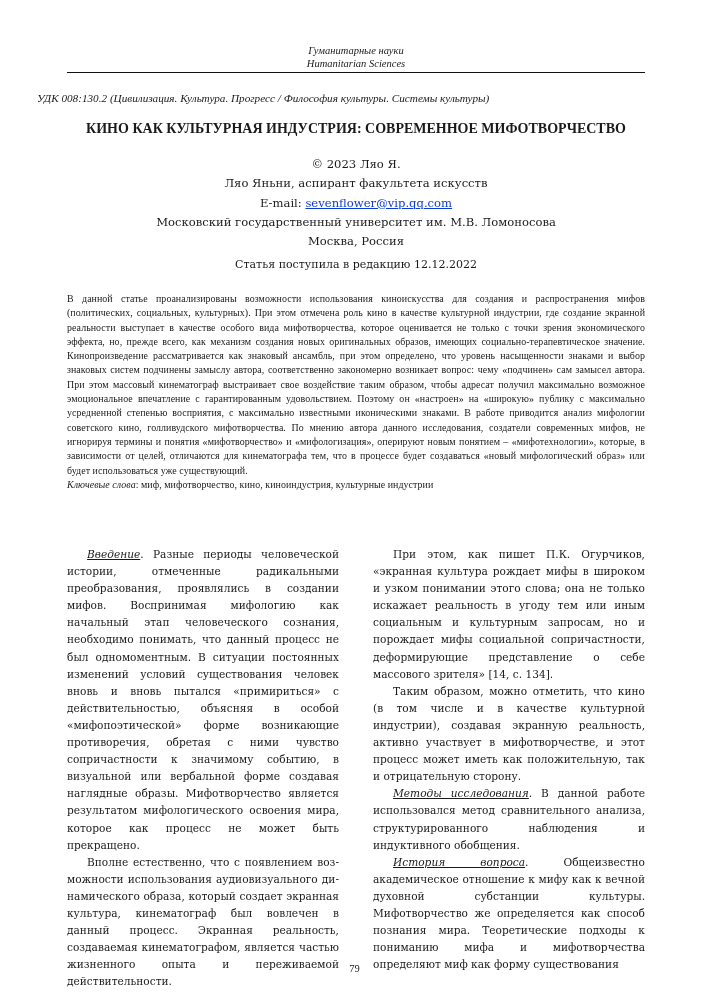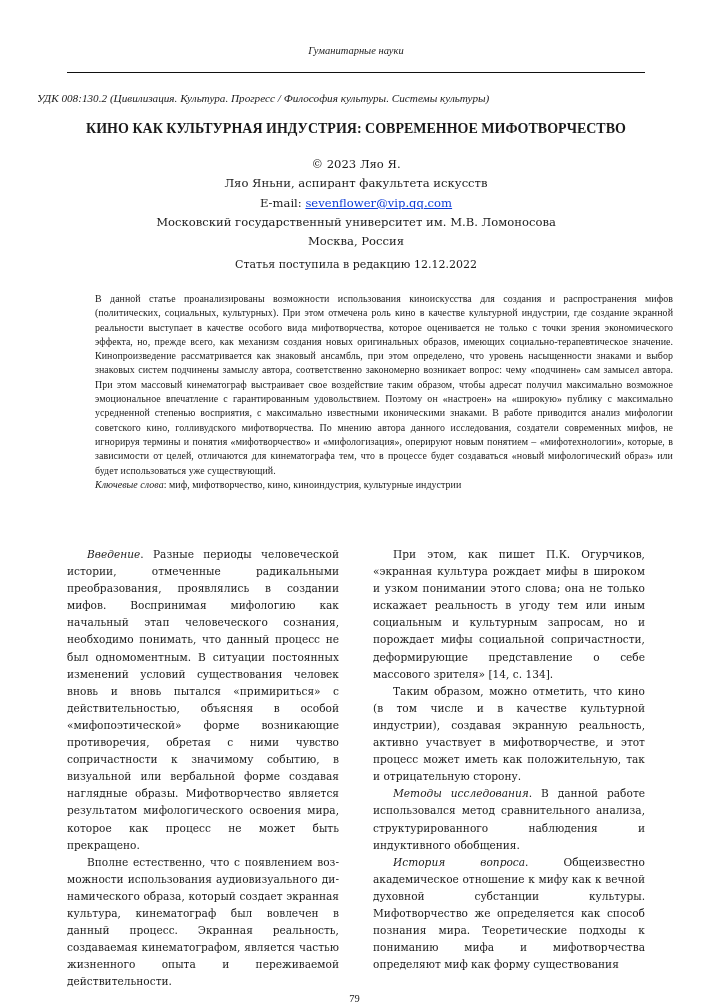--- a/index.html
+++ b/index.html
@@ -33,43 +33,44 @@
   }
   .authors .it { }
   .authors a { color: #0b3bd6; text-decoration: underline; }
   .received {
     position: absolute; left: 67px; width: 578px; top: 259px;
     text-align: center; font-size: 11px; line-height: 12px;
   }
   .abstract {
     position: absolute; left: 67px; width: 578px; top: 292px;
     font-family: "Liberation Serif", serif; font-size: 9.95px; line-height: 14.3px;
-    text-align: justify; letter-spacing: 0.05px; margin-left: 28px;
+    text-align: justify; letter-spacing: 0.05px;
   }
   .abstract p { margin: 0; }
   .abstract .kw-label { font-style: italic; }
   .col {
     position: absolute; top: 546px; width: 272px;
     font-size: 10.6px; line-height: 17.1px; text-align: justify;
     hyphens: manual;
   }
   .col.left { left: 67px; }
   .col.right { left: 373px; }
   .col p { margin: 0; text-indent: 20px; }
-  .col .lead { font-style: italic; }
+  .col .lead { font-style: italic; text-decoration: underline; }
   .page-num {
     position: absolute; left: 0; width: 709px; top: 963px;
-    text-align: center; font-family: "Liberation Serif", serif; font-size: 10.5px; margin-top: 30px;
+    text-align: center; font-family: "Liberation Serif", serif; font-size: 10.5px;
   }
 </style>
 </head>
 <body>
 
 <div class="running-head">
   <div>Гуманитарные науки</div>
+  <div>Humanitarian Sciences</div>
 </div>
 <div class="head-rule"></div>
 
 <div class="udk">УДК 008:130.2 (Цивилизация. Культура. Прогресс / Философия культуры. Системы культуры)</div>
 
 <div class="title">КИНО КАК КУЛЬТУРНАЯ ИНДУСТРИЯ: СОВРЕМЕННОЕ МИФОТВОРЧЕСТВО</div>
 
 <div class="authors">
   <div>© 2023 Ляо Я.</div>
   <div class="it">Ляо Яньни, аспирант факультета искусств</div>

